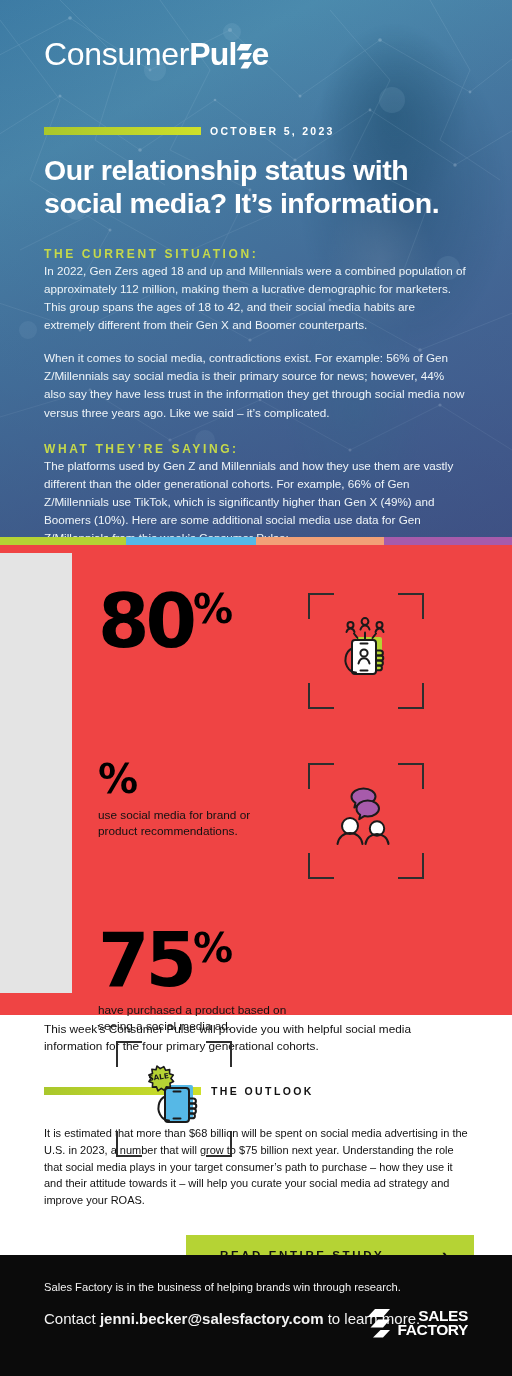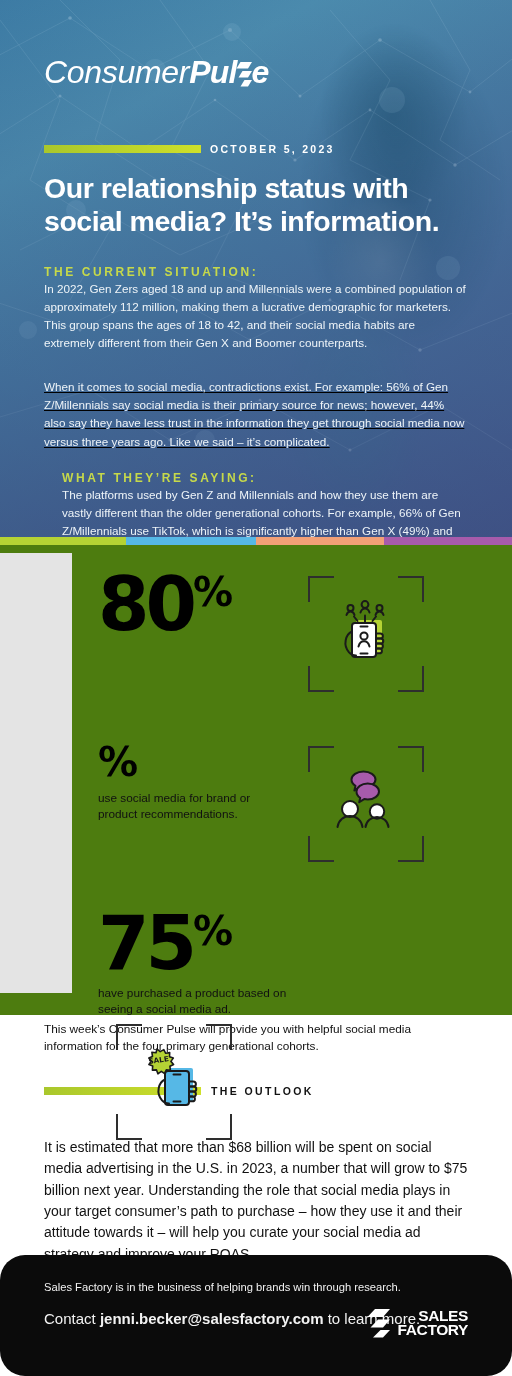--- a/index.html
+++ b/index.html
@@ -31,21 +31,21 @@
     filter: blur(1px);
     opacity: .95;
   }
   .hero-net { position:absolute; inset:0; opacity:.38; }
   .hero-veil {
     position:absolute; inset:0;
     background: linear-gradient(180deg, rgba(40,90,130,.10) 0%, rgba(45,70,120,.30) 70%, rgba(48,65,115,.45) 100%);
   }
   .hero-inner { position: relative; z-index: 5; padding: 0 44px; }
 
-  .logo { padding-top: 56px; display:flex; align-items:flex-end;font-style:italic; }
+  .logo { padding-top: 38px; display:flex; align-items:flex-end; }
   .logo-text { font-size: 32px; line-height: 1; letter-spacing: -0.3px; color: #fff; font-weight: 300; }
   .logo-text b { font-weight: 800; letter-spacing: -0.8px; }
   .logo-mark { display:inline-block; width:17px; height:29px; margin: 0 -1px -2px -1px; vertical-align: bottom; }
 
   .dateline { display: flex; align-items: center; margin-top: 55px; }
   .dateline .bar {
     height: 8px; width: 157px;
     background: linear-gradient(90deg, #a9c72c 0%, #cfe02a 100%);
   }
   .dateline .date {
@@ -60,29 +60,29 @@
 
   .eyebrow {
     color: #c6d94a; font-size: 12px; font-weight: 700;
     letter-spacing: 2.6px; margin-bottom: 1px;
   }
   .hero-body {
     color: #eef4f8; font-size: 11.7px; line-height: 1.55;
     margin-top: 0;
   }
   .block-1 { margin-top: 26px; }
-  .block-2 { margin-top: 26px; text-decoration: underline; }
-  .block-3 { margin-top: 20px; margin-left: 18px; }
+  .block-2 { margin-top: 15px; }
+  .block-3 { margin-top: 20px; }
 
   
   .stripe { display: flex; height: 8px; width: 512px; }
   .stripe i { display:block; height: 100%; }
 
   
-  .stats { position: relative; background: #4d7c0f; padding-top: 10px; height: 470px; }
+  .stats { position: relative; background: #ef4444; padding-top: 27px; height: 470px; }
   .gray-band { position: absolute; left: 0; top: 8px; width: 72px; height: 440px; background: #e4e4e4; }
 
   .stat-row { position: relative; display: flex; align-items: flex-start; padding-left: 98px; }
   .stat-row.r1 { margin-top: 15px; }
   .stat-row.r2 { margin-top: 48px; }
   .stat-row.r3 { margin-top: 47px; flex-direction: column; }
 
   .stat-left { width: 192px; }
   .stat-num {
     font-family: "DejaVu Sans", sans-serif;
@@ -103,38 +103,38 @@
   .icon-frame .bl { left:0; bottom:0; border-right:none; border-top:none; }
   .icon-frame .br { right:0; bottom:0; border-left:none; border-top:none; }
   .icon-frame svg { position:absolute; left: 50%; top: 50%; transform: translate(-50%,-50%); }
 
   
   .outlook { padding: 0 44px; }
   .lead { font-size: 11.8px; line-height: 1.45; color: #111; margin-top: 6px; }
   .outlook-tag { display: flex; align-items: center; margin-top: 30px; }
   .outlook-tag .bar { height: 8px; width: 157px; background: linear-gradient(90deg, #a9c72c 0%, #cfe02a 100%); }
   .outlook-tag .t { margin-left: 10px; font-size: 10.5px; font-weight: 700; letter-spacing: 2.4px; color: #111; }
-  .outlook-body { font-size: 14px; line-height: 1.52; color: #111; margin-top: 40px; }
+  .outlook-body { font-size: 11px; line-height: 1.52; color: #111; margin-top: 28px; }
 
   
   .cta-wrap { position: relative; margin-top: 26px; height: 48px; }
   .cta {
     position: absolute; left: 186px; top: 0;
     width: 288px; height: 40px;
     background: #b5d334; display: flex; align-items: center;
     justify-content: space-between; padding: 0 26px 0 34px;
     cursor: pointer;
   }
   .cta .label { font-size: 11.5px; font-weight: 700; letter-spacing: 2.6px; color: #111; }
   .cta .chev { font-size: 19px; font-weight: 700; color: #111; line-height: 1; }
 
   
   .footer {
     position: absolute; left: 0; bottom: 0; width: 512px; height: 121px;
-    background: #0b0b0b; padding: 26px 44px 0 44px; color: #f2f2f2; border-radius: 25px;
+    background: #0b0b0b; padding: 26px 44px 0 44px; color: #f2f2f2;
   }
   .footer .l1 { font-size: 11.2px; }
   .footer .l2 { font-size: 15px; margin-top: 17px; }
   .footer .l2 b { font-weight: 700; }
   .sf-logo { position: absolute; right: 44px; bottom: 38px; display:flex; align-items:center; }
   .sf-logo .wordmark { color:#fff; font-weight: 800; font-size: 15.5px; line-height: .92; letter-spacing: -0.4px; margin-left: 6px; text-align: right; }
 </style>
 </head>
 <body>
 

